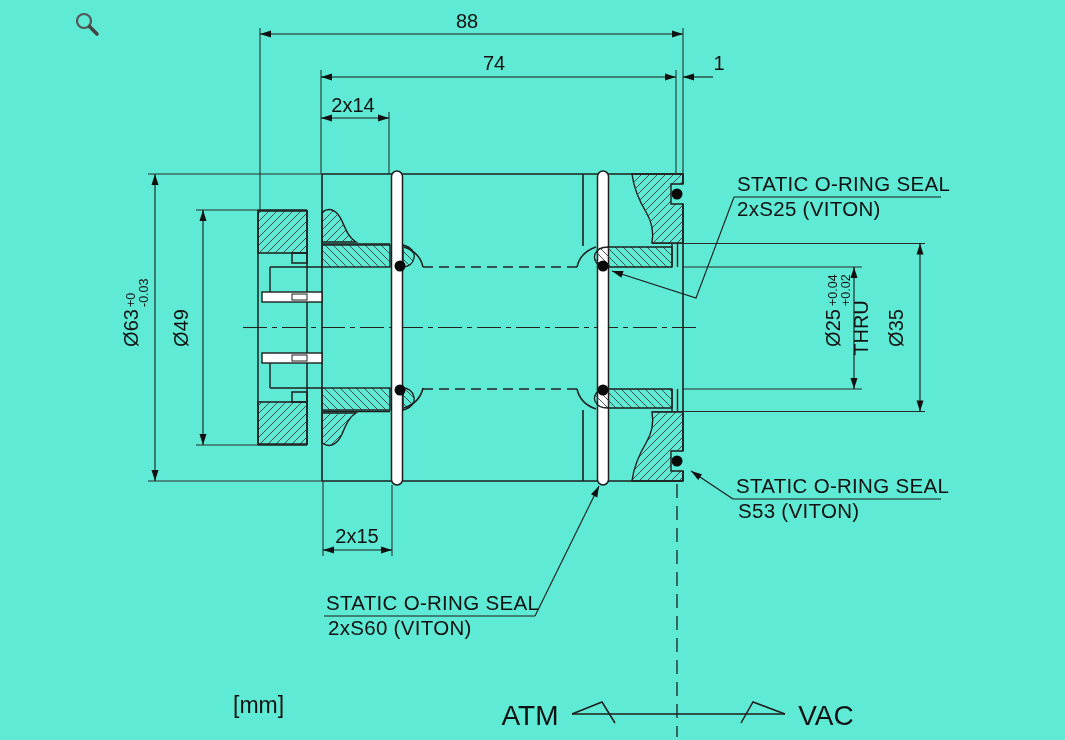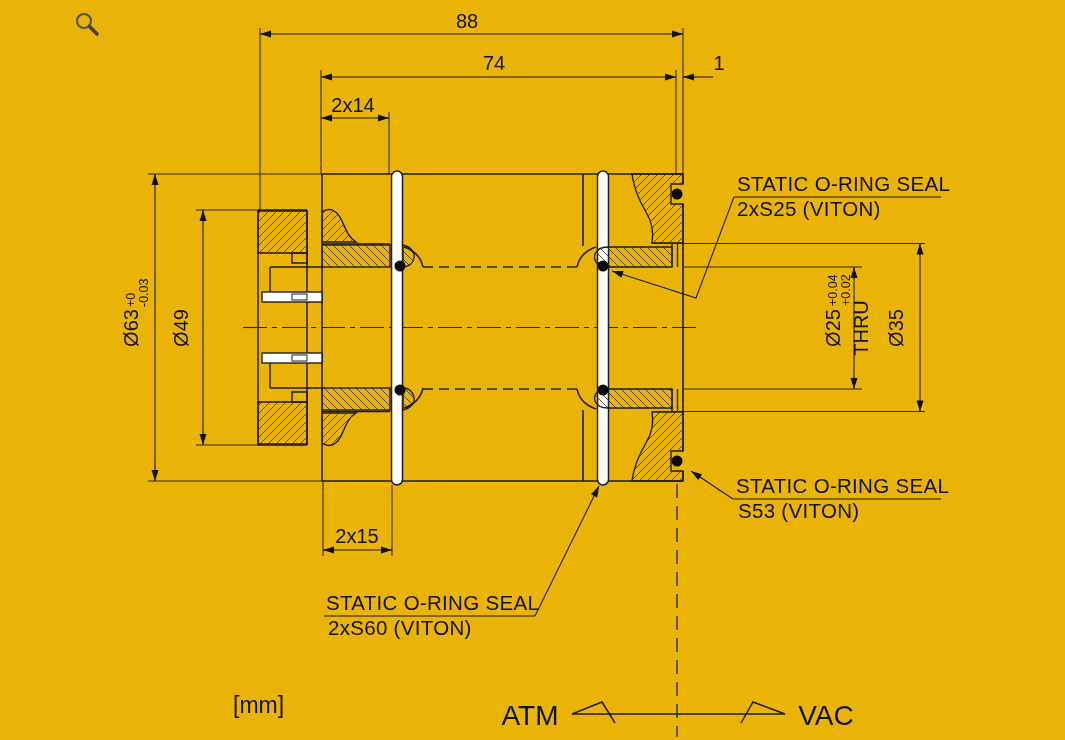--- a/index.html
+++ b/index.html
@@ -1,16 +1,16 @@
 <!DOCTYPE html>
 <html><head>
 <meta charset="utf-8">
 <style>
   html,body{margin:0;padding:0;background:#ffffff;}
-  .stage{position:relative;width:1065px;height:740px;background:#eab308;overflow:hidden;
+  .stage{position:relative;width:1065px;height:740px;background:#5eead4;overflow:hidden;
          font-family:"Liberation Sans", sans-serif;}
   svg{display:block}
   text{fill:#111;}
   .dimtxt{font-size:20px;}
   .lbltxt{font-size:20.5px;letter-spacing:.3px;}
   .envtxt{font-size:28px;}
   .unitxt{font-size:23px;}
   .toltxt{font-size:12.5px;}
 </style>
 </head>

